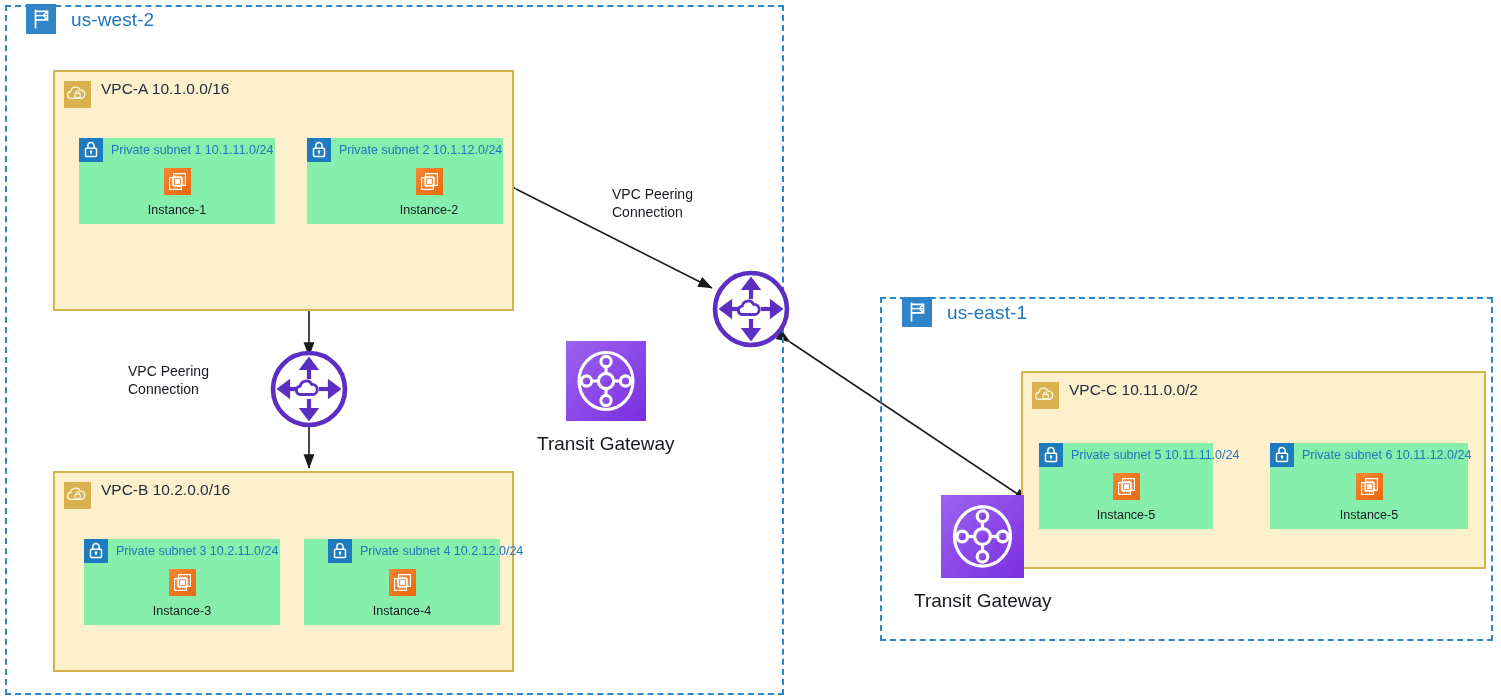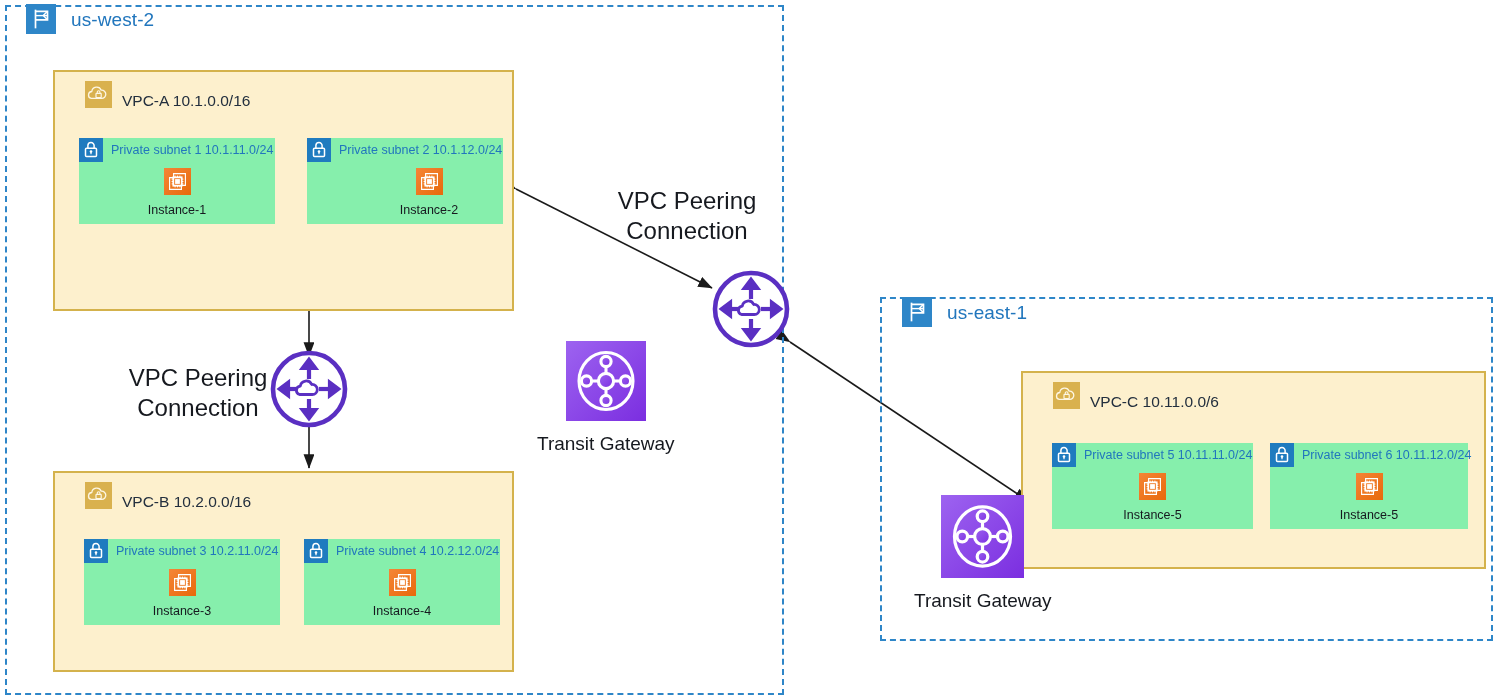--- a/index.html
+++ b/index.html
@@ -56,24 +56,23 @@
     border: 2px solid #d4b martin;
     border: 2px solid #d4b24c;
     background: #fdf0cd;
     box-sizing: border-box;
   }
   .vpc-header {
     position: absolute;
     top: 0;
     left: 0;
     display: flex;
-    align-items: flex-end;
+    align-items: flex-start;
     gap: 10px;
     white-space: nowrap;
-    margin-left: 21px;
   }
   .vpc-icon {
     width: 27px;
     height: 27px;
     background: #d9b14e;
     display: block;
     flex: 0 0 auto;
   }
   .vpc-label {
     color: #232f3e;
@@ -148,23 +147,22 @@
     color: #16191f;
     font-size: 19px;
     line-height: 1;
     white-space: nowrap;
   }
 
   
   .conn-label {
     position: absolute;
     color: #16191f;
-    font-size: 24px;
+    font-size: 14px;
     line-height: 1.25;
-    text-align: center;
     white-space: pre-line;
   }
 
   
   .arrow-layer {
     position: absolute;
     inset: 0;
     pointer-events: none;
   }
 </style>
@@ -345,21 +343,21 @@
                 <path d="M7.6 11.1 h1.4 M7.6 13.5 h1.4 M7.6 15.9 h1.4"></path>
                 <path d="M18.0 11.1 h1.4 M18.0 13.5 h1.4 M18.0 15.9 h1.4"></path>
               </g>
             </svg>
           </span>
           <span class="instance-label">Instance-3</span>
         </div>
       </div>
 
       <div class="subnet" style="left:249px; top:66px; width:196px; height:86px;">
-        <div class="subnet-header" style="top:0px; left:0px;">
+        <div class="subnet-header" style="top:0px; left:0px;padding-left:24px;">
           <span class="subnet-icon">
             <svg width="24" height="24" viewBox="0 0 24 24">
               <rect x="0" y="0" width="24" height="24" fill="#1f7bbf"></rect>
               <rect x="6.5" y="10.2" width="11" height="8.4" rx="1" fill="none" stroke="#ffffff" stroke-width="1.5"></rect>
               <path d="M8.9 10.2 V7.6 a3.1 3.1 0 0 1 6.2 0 v2.6" fill="none" stroke="#ffffff" stroke-width="1.5"></path>
               <circle cx="12" cy="13.6" r="1.3" fill="#ffffff"></circle>
               <path d="M12 14.2 v2.1" stroke="#ffffff" stroke-width="1.2"></path>
             </svg>
           </span>
           <span class="subnet-label">Private subnet 4 10.2.12.0/24</span>
@@ -403,24 +401,24 @@
     <div class="vpc" style="left:139px; top:72px; width:465px; height:198px;">
       <div class="vpc-header" style="top:9px; left:9px;">
         <span class="vpc-icon">
           <svg width="27" height="27" viewBox="0 0 27 27">
             <rect x="0" y="0" width="27" height="27" fill="#d9b14e"></rect>
             <path d="M6.2 17.4 a3.5 3.5 0 0 1 0.6 -6.9 a4.9 4.9 0 0 1 9.4 -1.3 a4.1 4.1 0 0 1 4.6 4.1 a4.1 4.1 0 0 1 -4.1 4.1 z" fill="none" stroke="#fdf6e3" stroke-width="1.3" stroke-linejoin="round"></path>
             <rect x="11.0" y="12.4" width="5.2" height="4.2" rx="0.6" fill="none" stroke="#fdf6e3" stroke-width="1.2"></rect>
             <path d="M12.3 12.4 v-1.3 a1.3 1.3 0 0 1 2.6 0 v1.3" fill="none" stroke="#fdf6e3" stroke-width="1.1"></path>
           </svg>
         </span>
-        <span class="vpc-label">VPC-C 10.11.0.0/6</span>
-      </div>
-
-      <div class="subnet" style="left:29px; top:70px; width:201px; height:86px;">
+        <span class="vpc-label">VPC-C 10.11.0.0/2</span>
+      </div>
+
+      <div class="subnet" style="left:16px; top:70px; width:174px; height:86px;">
         <div class="subnet-header" style="top:0px; left:0px;">
           <span class="subnet-icon">
             <svg width="24" height="24" viewBox="0 0 24 24">
               <rect x="0" y="0" width="24" height="24" fill="#1f7bbf"></rect>
               <rect x="6.5" y="10.2" width="11" height="8.4" rx="1" fill="none" stroke="#ffffff" stroke-width="1.5"></rect>
               <path d="M8.9 10.2 V7.6 a3.1 3.1 0 0 1 6.2 0 v2.6" fill="none" stroke="#ffffff" stroke-width="1.5"></path>
               <circle cx="12" cy="13.6" r="1.3" fill="#ffffff"></circle>
               <path d="M12 14.2 v2.1" stroke="#ffffff" stroke-width="1.2"></path>
             </svg>
           </span>

